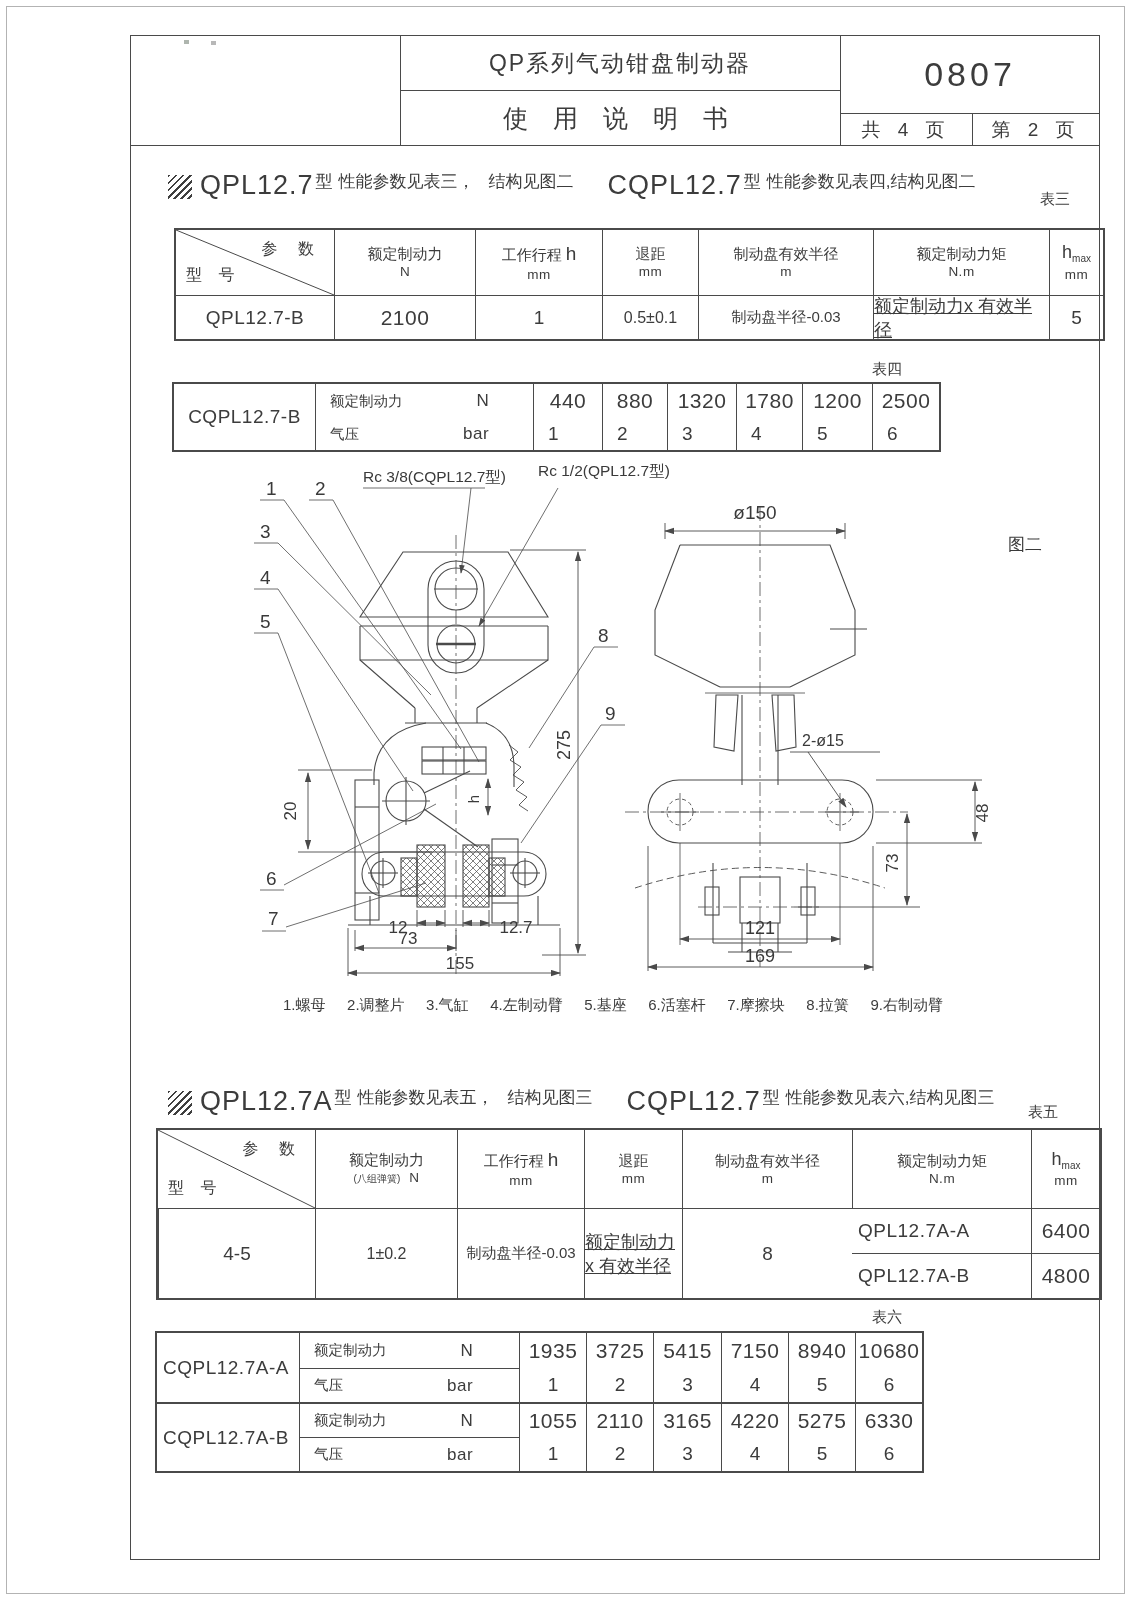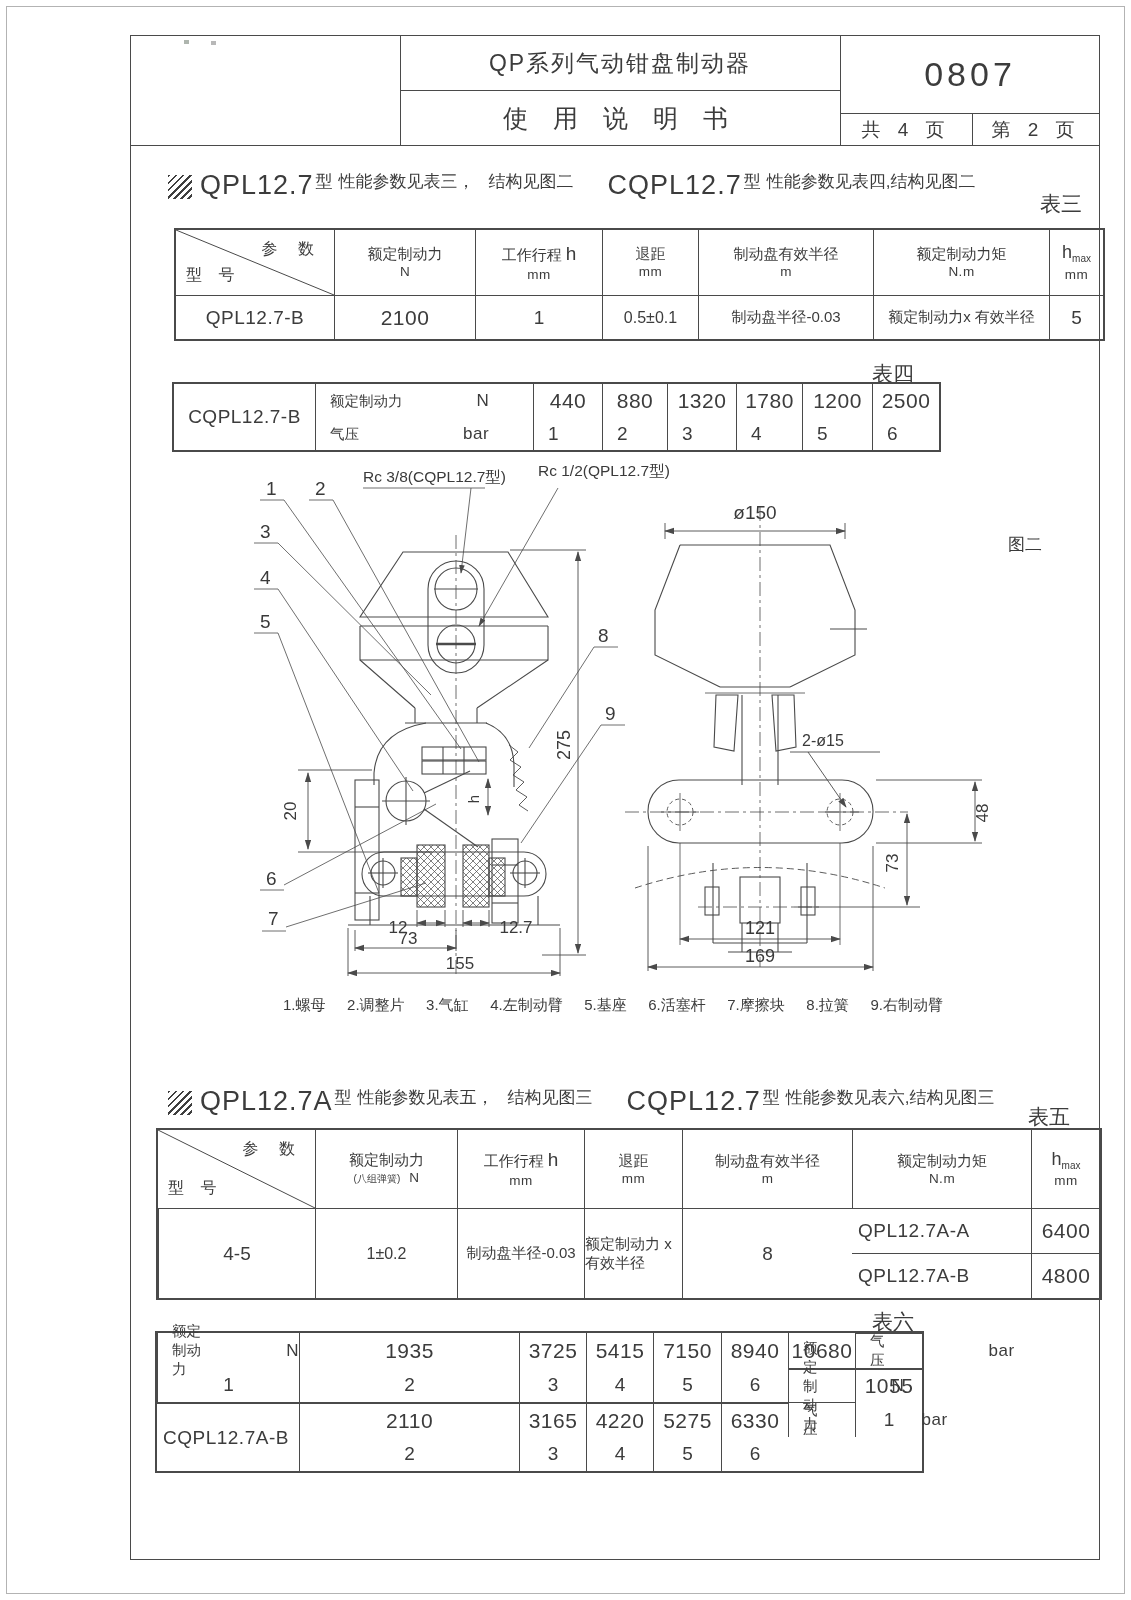--- a/index.html
+++ b/index.html
@@ -11,39 +11,39 @@
   .frame{position:absolute;left:130px;top:35px;width:970px;height:1525px;border:1.6px solid #4a4a4a;box-sizing:border-box;}
   .ctr{display:flex;align-items:center;justify-content:center;text-align:center;}
   .cad{letter-spacing:1px;}
   
   .heading{display:flex;align-items:flex-start;white-space:nowrap;}
   .hatch{width:24px;height:24px;align-self:center;margin-right:8px;
          background:repeating-linear-gradient(135deg,#3f3f3f 0 2px,#ffffff 2px 5px);}
   .model-big{font-size:27px;letter-spacing:1px;}
   .suffix{font-size:17px;margin:0 6px 0 2px;}
   .htxt{font-size:17px;}
-  .tbl-label{font-size:21px;}
+  .tbl-label{font-size:15px;}
   
   .tbl{position:absolute;display:grid;border:2px solid #4a4a4a;box-sizing:border-box;}
   .tbl>div{box-sizing:border-box;display:flex;align-items:center;justify-content:center;min-width:0;}
   .bl{border-left:1px solid #4a4a4a;}
   .bt{border-top:1px solid #4a4a4a;}
   .bt2{border-top:2px solid #4a4a4a;}
   .hcell{flex-direction:column;line-height:1.15;}
   .hcell .t{font-size:15px;}
   .hcell .u{font-size:13.5px;margin-top:2px;letter-spacing:.5px;}
   .hcell .note{font-size:10px;}
   .corner{position:relative;}
   .corner .top{position:absolute;top:9px;right:12px;font-size:16px;letter-spacing:8px;}
   .corner .bottom{position:absolute;bottom:9px;left:10px;font-size:16px;letter-spacing:6px;}
   .num{font-size:21px;letter-spacing:.5px;}
   .num-sm{font-size:19px;}
   .modelname{font-size:19px;letter-spacing:.5px;}
   .cjk-s{font-size:15px;}
-  .cjk-xs{font-size:15px;}
+  .cjk-xs{font-size:18px;text-decoration:underline;}
   .pname{justify-content:flex-start !important;padding-left:14px;}
   .pname .nm{font-size:14.5px;}
   .pname .un{font-size:17px;letter-spacing:.5px;}
   
   .parts{display:flex;gap:0;justify-content:space-between;font-size:15px;white-space:nowrap;}
   svg text{font-family:"Liberation Sans",sans-serif;fill:#3a3a3a;}
 </style>
 </head>
 <body>
 
@@ -373,20 +373,21 @@
     <div class="bt bl cjk-s" style="grid-row:2 / span 2;">制动盘半径-0.03</div>
     <div class="bt bl cjk-xs" style="grid-row:2 / span 2;">额定制动力 x 有效半径</div>
     <div class="bt bl num-sm" style="grid-row:2 / span 2;">8</div>
     <div class="bt modelname" style="justify-content:flex-start;padding-left:6px;">QPL12.7A-B</div>
     <div class="bt bl num">4800</div>
   </div>
 
   <div class="abs tbl-label" style="left:872px;top:1308px;">表六</div>
   <div class="tbl" style="left:155px;top:1331px;grid-template-columns:142px 220px 67px 67px 68px 67px 67px 67px;grid-template-rows:35px 34px 35px 34px;">
 
+    <div class="modelname" style="grid-row:1 / span 2;justify-content:flex-start;padding-left:6px;">CQPL12.7A-A</div>
     <div class="bl pname">
       <span class="nm">额定制动力</span>
       <span class="un" style="margin-left:74px;">N</span>
     </div>
     <div class="bl num">1935</div>
     <div class="bl num">3725</div>
     <div class="bl num">5415</div>
     <div class="bl num">7150</div>
     <div class="bl num">8940</div>
     <div class="bl num">10680</div>

